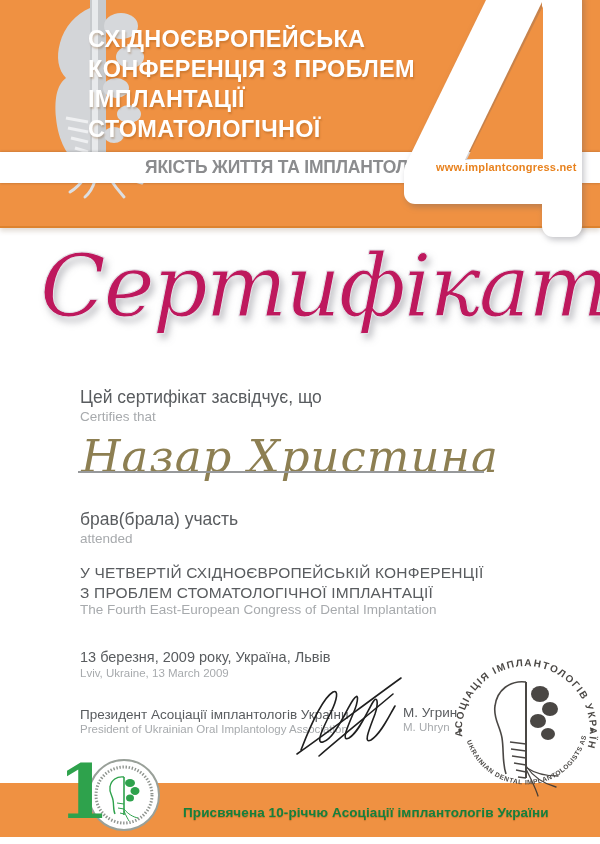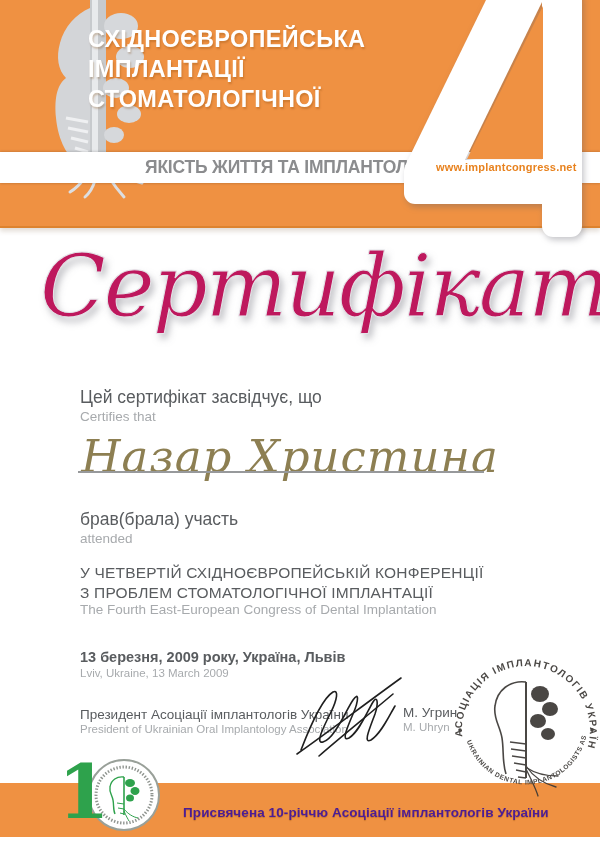--- a/index.html
+++ b/index.html
@@ -59,21 +59,21 @@
     left:0; top:430px; width:580px; text-align:center;
     font-family:"DejaVu Serif", serif; font-style:italic;
     font-size:45px; color:#8d7f52; letter-spacing:1px; white-space:nowrap;
   }
   .name-line { left:78px; top:471px; width:406px; height:2px; background:#97999b; }
   .attended-uk { left:80px; top:509px; font-size:17.5px; }
   .attended-en { left:80px; top:531px; font-size:13.5px; }
   .event-uk1 { left:80px; top:564px; font-size:15.5px; letter-spacing:.2px; }
   .event-uk2 { left:80px; top:584px; font-size:15.5px; letter-spacing:.2px; }
   .event-en  { left:80px; top:602px; font-size:13.5px; }
-  .date-uk { left:80px; top:649px; font-size:14.5px;font-weight:bold; }
+  .date-uk { left:80px; top:649px; font-size:14.5px; }
   .date-en { left:80px; top:667px; font-size:11.5px; }
   .president-uk { left:80px; top:707px; font-size:13.5px; }
   .president-en { left:80px; top:723px; font-size:11.5px; }
   .signature-svg { left:293px; top:664px; z-index:3; }
   .signer-uk { left:403px; top:705px; font-size:13.5px; }
   .signer-en { left:403px; top:721px; font-size:11.5px; }
 
   
   .seal { position:absolute; left:444px; top:646px; z-index:5; opacity:.92; }
 
@@ -87,21 +87,21 @@
     font-family:"DejaVu Serif", serif; font-weight:bold;
     font-size:74px; color:#2ea24c; line-height:80px;
   }
   .logo-circle {
     position:absolute; left:88px; top:759px; width:72px; height:72px;
     border-radius:50%; background:#ffffff; border:2px solid #99a099;
     z-index:2;
   }
   .footer-text {
     position:absolute; left:183px; top:805px; z-index:2;
-    color:#4c1d95; font-weight:bold; font-size:13.5px; letter-spacing:.1px;
+    color:#15803d; font-weight:bold; font-size:13.5px; letter-spacing:.1px;
     text-shadow:0 1px 1px rgba(150,80,10,.4);
   }
 
   
   .watermark {
     position:absolute; left:178px; top:780px; z-index:6;
     display:flex; align-items:center; gap:9px; opacity:.33; pointer-events:none;
   }
   .watermark-text {
     color:#ffffff; font-weight:bold; font-size:44px; letter-spacing:0;
@@ -136,20 +136,21 @@
       <path d="M70,154 C80,170 96,179 114,183"></path>
       <path d="M70,157 C78,175 88,188 96,197"></path>
       <path d="M68,158 C70,176 66,189 57,197"></path>
       <path d="M73,155 C87,166 105,169 122,171"></path>
       <path d="M66,158 C60,176 52,186 42,192"></path>
     </g>
   </svg>
 
   <div class="header-title">
     <div>СХІДНОЄВРОПЕЙСЬКА</div>
+    <div>КОНФЕРЕНЦІЯ З ПРОБЛЕМ</div>
     <div>ІМПЛАНТАЦІЇ</div>
     <div>СТОМАТОЛОГІЧНОЇ</div>
   </div>
 
   <div class="white-strip"></div>
   <div class="tagline">ЯКІСТЬ ЖИТТЯ ТА ІМПЛАНТОЛОГІЯ</div>
 
   <svg class="big-four" width="200" height="248" viewBox="0 0 200 248">
     <g filter="drop-shadow(2px 3px 3px rgba(90,90,100,.35))">
       <polygon points="86,0 143,0 62,166 5,166" fill="#ffffff"></polygon>

